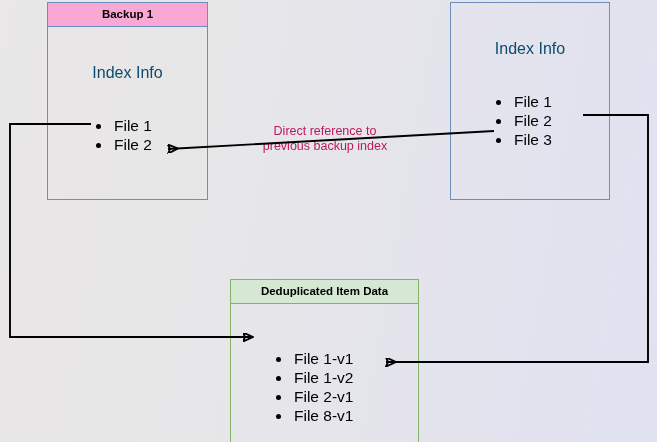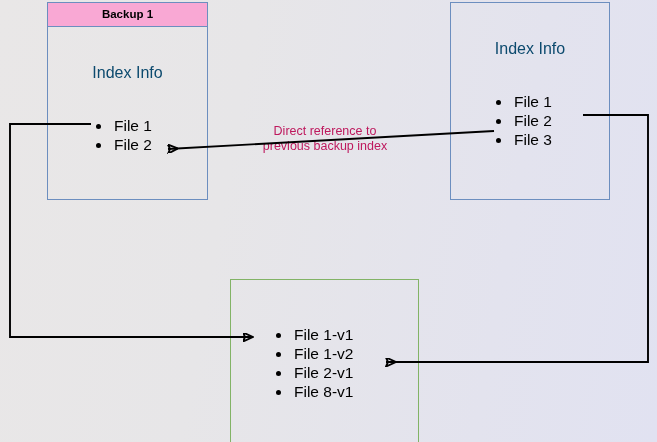--- a/index.html
+++ b/index.html
@@ -117,20 +117,21 @@
       <div class="index-title" style="top:37px;">Index Info</div>
       <ul class="file-list" style="left:45px; top:89px;">
         <li>File 1</li>
         <li>File 2</li>
         <li>File 3</li>
       </ul>
     </div>
   </div>
 
   <div class="node green" id="dedup" style="left:230px; top:279px; width:189px; height:165px;">
+    <div class="node-header">Deduplicated Item Data</div>
     <div class="node-body">
       <ul class="file-list" style="left:45px; top:45px;text-align:center;">
         <li>File 1-v1</li>
         <li>File 1-v2</li>
         <li>File 2-v1</li>
         <li>File 8-v1</li>
       </ul>
     </div>
   </div>
 

